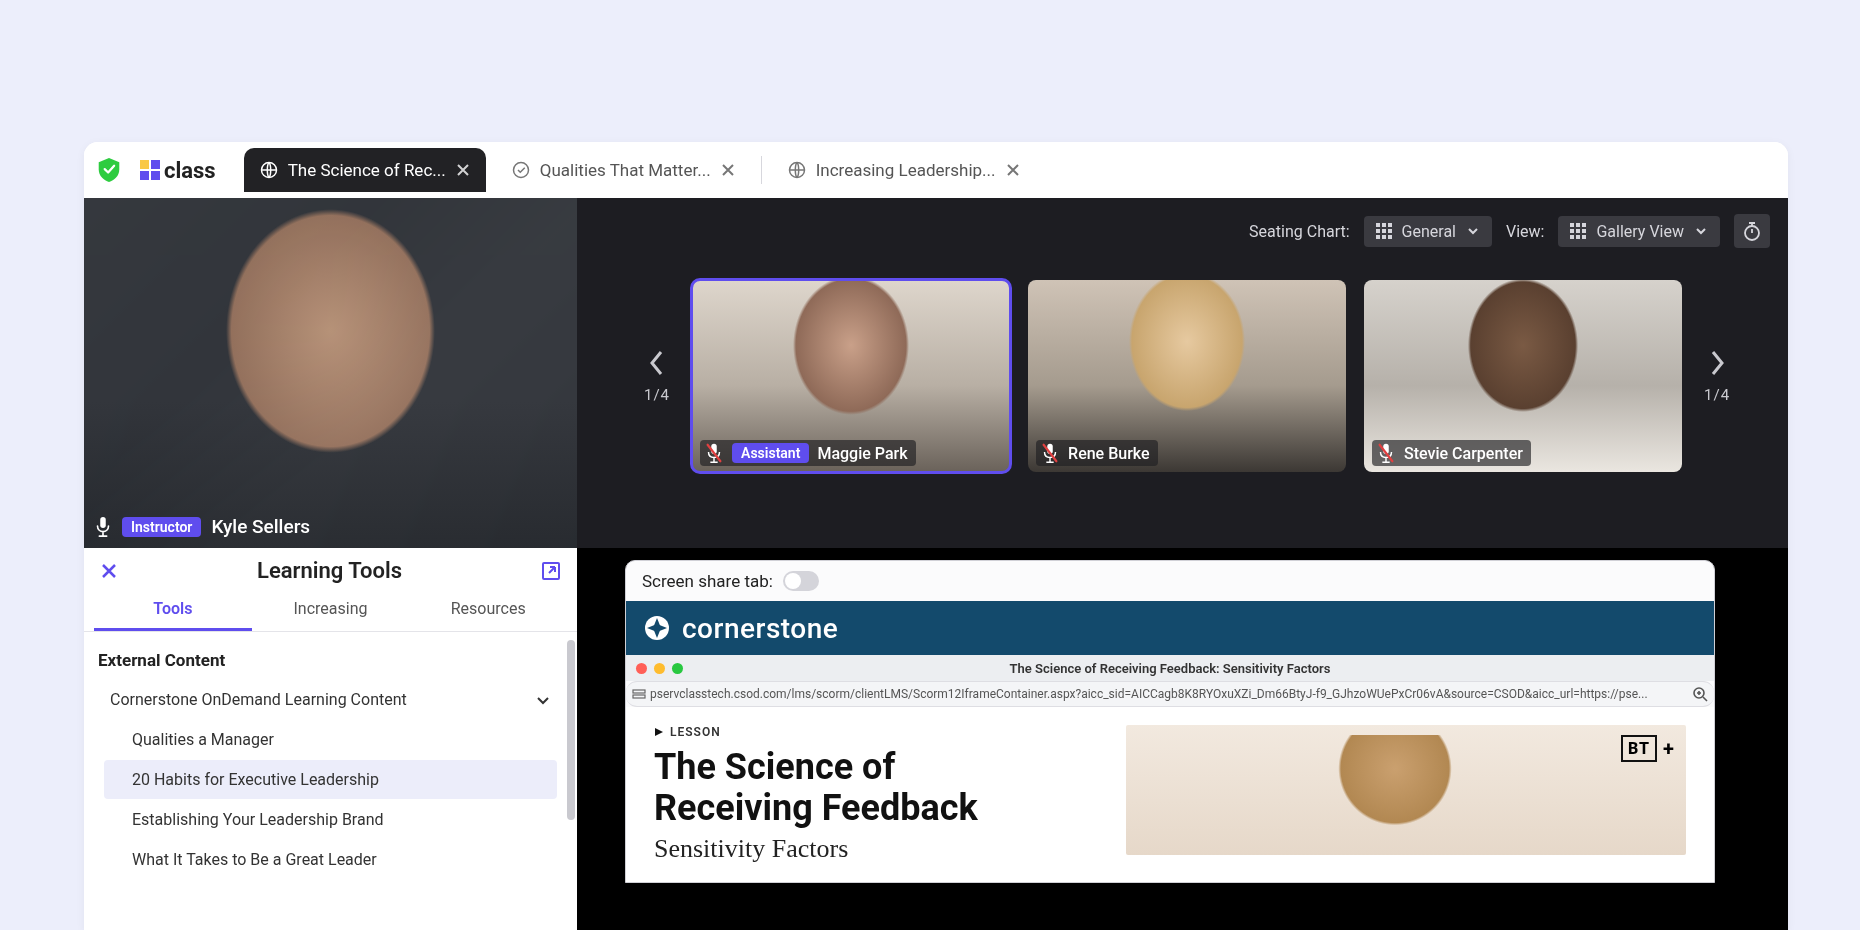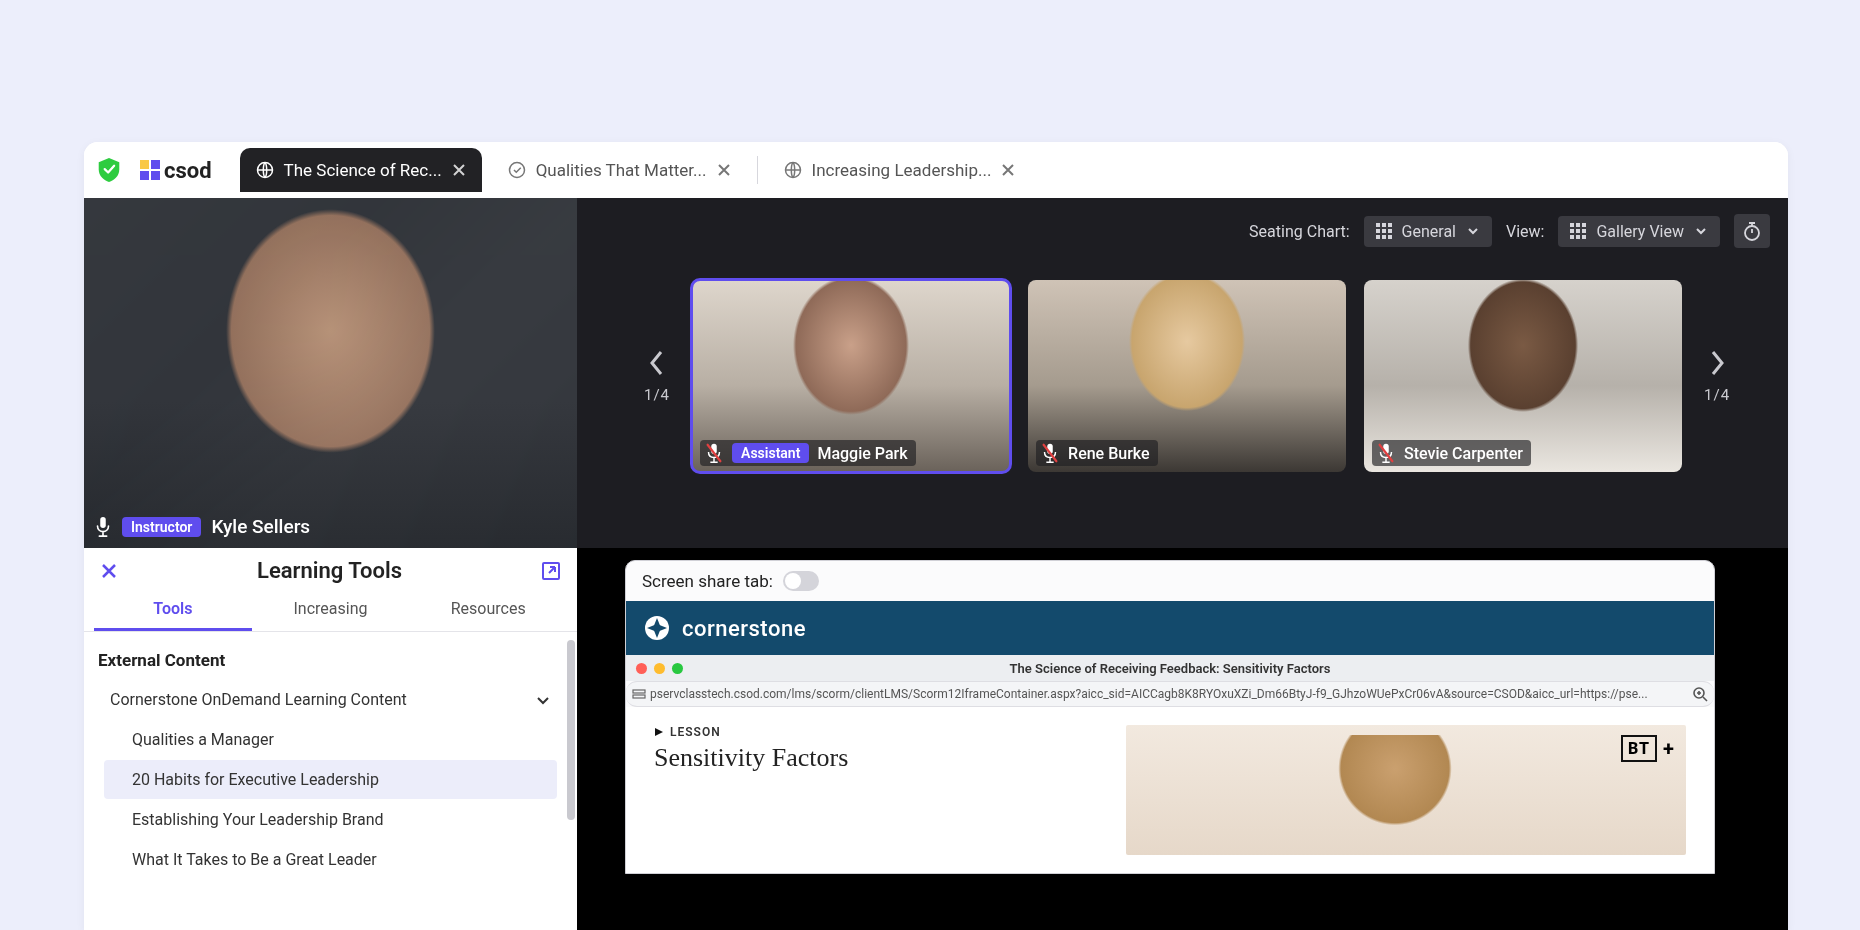--- a/index.html
+++ b/index.html
@@ -161,21 +161,21 @@
 }
 .toggle::after {
   content:''; position:absolute; left:2px; top:2px; width:16px; height:16px;
   background:#fff; border-radius:50%;
 }
 .cs-banner {
   background:#134a6c; height:54px; display:flex; align-items:center;
   gap:12px; padding:0 18px; color:#fff;
 }
 .cs-logo { width:26px; height:26px; }
-.cs-text { font-size:22px; font-weight:500; letter-spacing:0.5px; }
+.cs-text { font-size:28px; font-weight:500; letter-spacing:0.5px; }
 .mac-bar {
   display:flex; align-items:center; padding:4px 10px; gap:7px; background:#eceef1;
   position:relative; height:26px;
 }
 .mac-dot { width:11px; height:11px; border-radius:50%; }
 .mac-title { position:absolute; left:50%; transform:translateX(-50%); font-size:13px; font-weight:600; color:#333;}
 .addr-bar {
   display:flex; align-items:center; gap:4px; padding:4px 6px; background:#f4f5f7;
   border-top:1px solid #dedee3; border-bottom:1px solid #dedee3;border-radius:11px;
 }
@@ -213,21 +213,21 @@
       <path d="M7 13 L11 17 L18 9" stroke="#fff" stroke-width="2.6" fill="none" stroke-linecap="round" stroke-linejoin="round"></path>
     </svg>
 
     <div class="brand">
       <svg class="brand-squares" viewBox="0 0 20 20">
         <rect x="0" y="0" width="9" height="9" fill="#f9c846"></rect>
         <rect x="11" y="0" width="9" height="9" fill="#5f4dee"></rect>
         <rect x="0" y="11" width="9" height="9" fill="#5f4dee"></rect>
         <rect x="11" y="11" width="9" height="9" fill="#5f4dee"></rect>
       </svg>
-      <span class="brand-text">csod</span>
+      <span class="brand-text">class</span>
     </div>
 
     <div class="tab active">
       <svg class="tab-icon" viewBox="0 0 24 24" fill="none" stroke="#fff" stroke-width="2">
           <circle cx="12" cy="12" r="10"></circle>
           <path d="M2 12h20M12 2c3 3 3 17 0 20M12 2c-3 3-3 17 0 20"></path>
         </svg>
       <span class="tab-label">The Science of Rec...</span>
       <svg class="tab-close" viewBox="0 0 14 14" stroke="#fff" stroke-width="2">
           <path d="M2 2 L12 12 M12 2 L2 12"></path>
@@ -440,20 +440,24 @@
             </svg>
         </div>
         <div class="lesson-body">
           <div class="lesson-left">
             <div class="lesson-tag">
               <svg width="10" height="10" viewBox="0 0 10 10">
                   <path d="M1 1 L9 5 L1 9 Z" fill="#111"></path>
                 </svg>
               <span>LESSON</span>
             </div>
+            <div class="lesson-title">
+              <span>The Science of</span><br>
+              <span>Receiving Feedback</span>
+            </div>
             <div class="lesson-sub">Sensitivity Factors</div>
           </div>
           <div class="lesson-right">
             <div class="bt-badge">
               <span class="bt-box">BT</span>
               <span class="bt-plus">+</span>
             </div>
             <div class="head-silhouette"></div>
           </div>
         </div>

